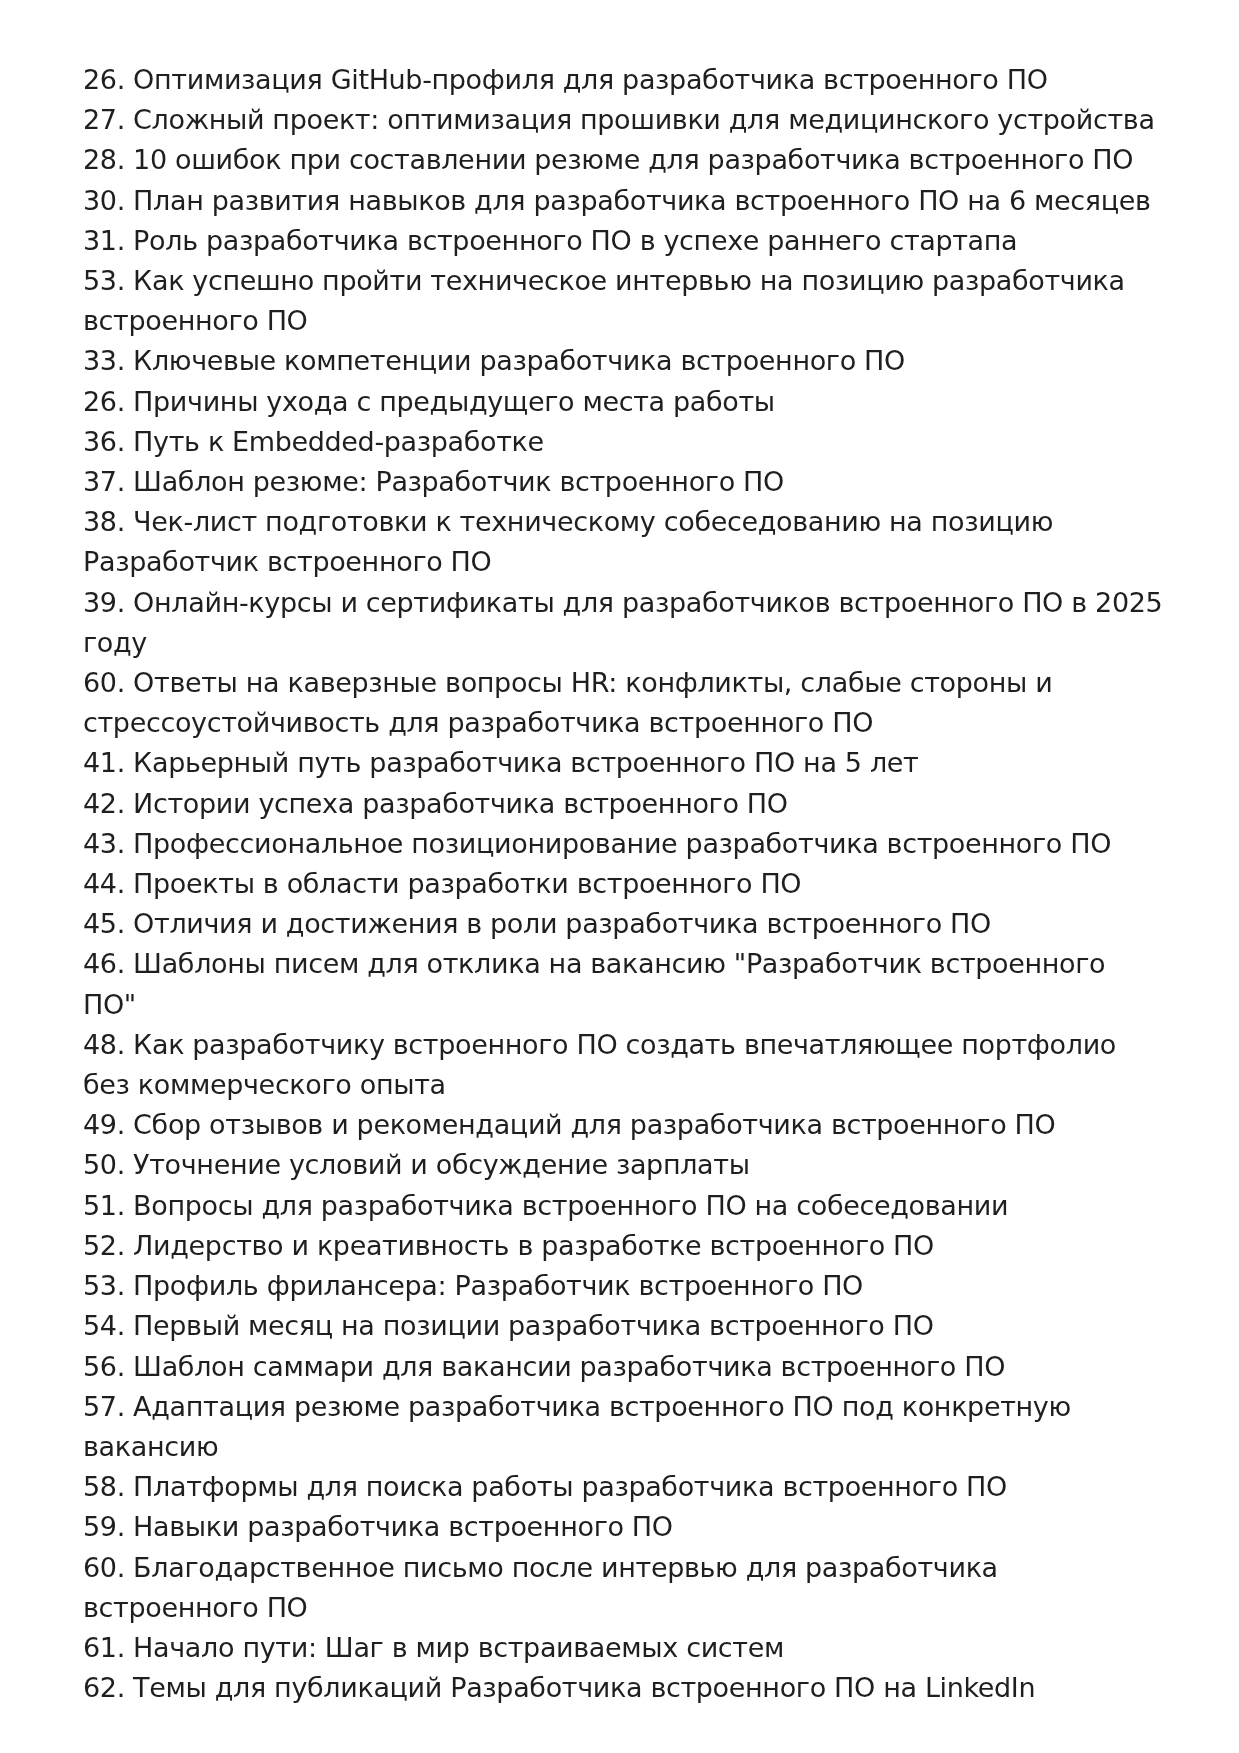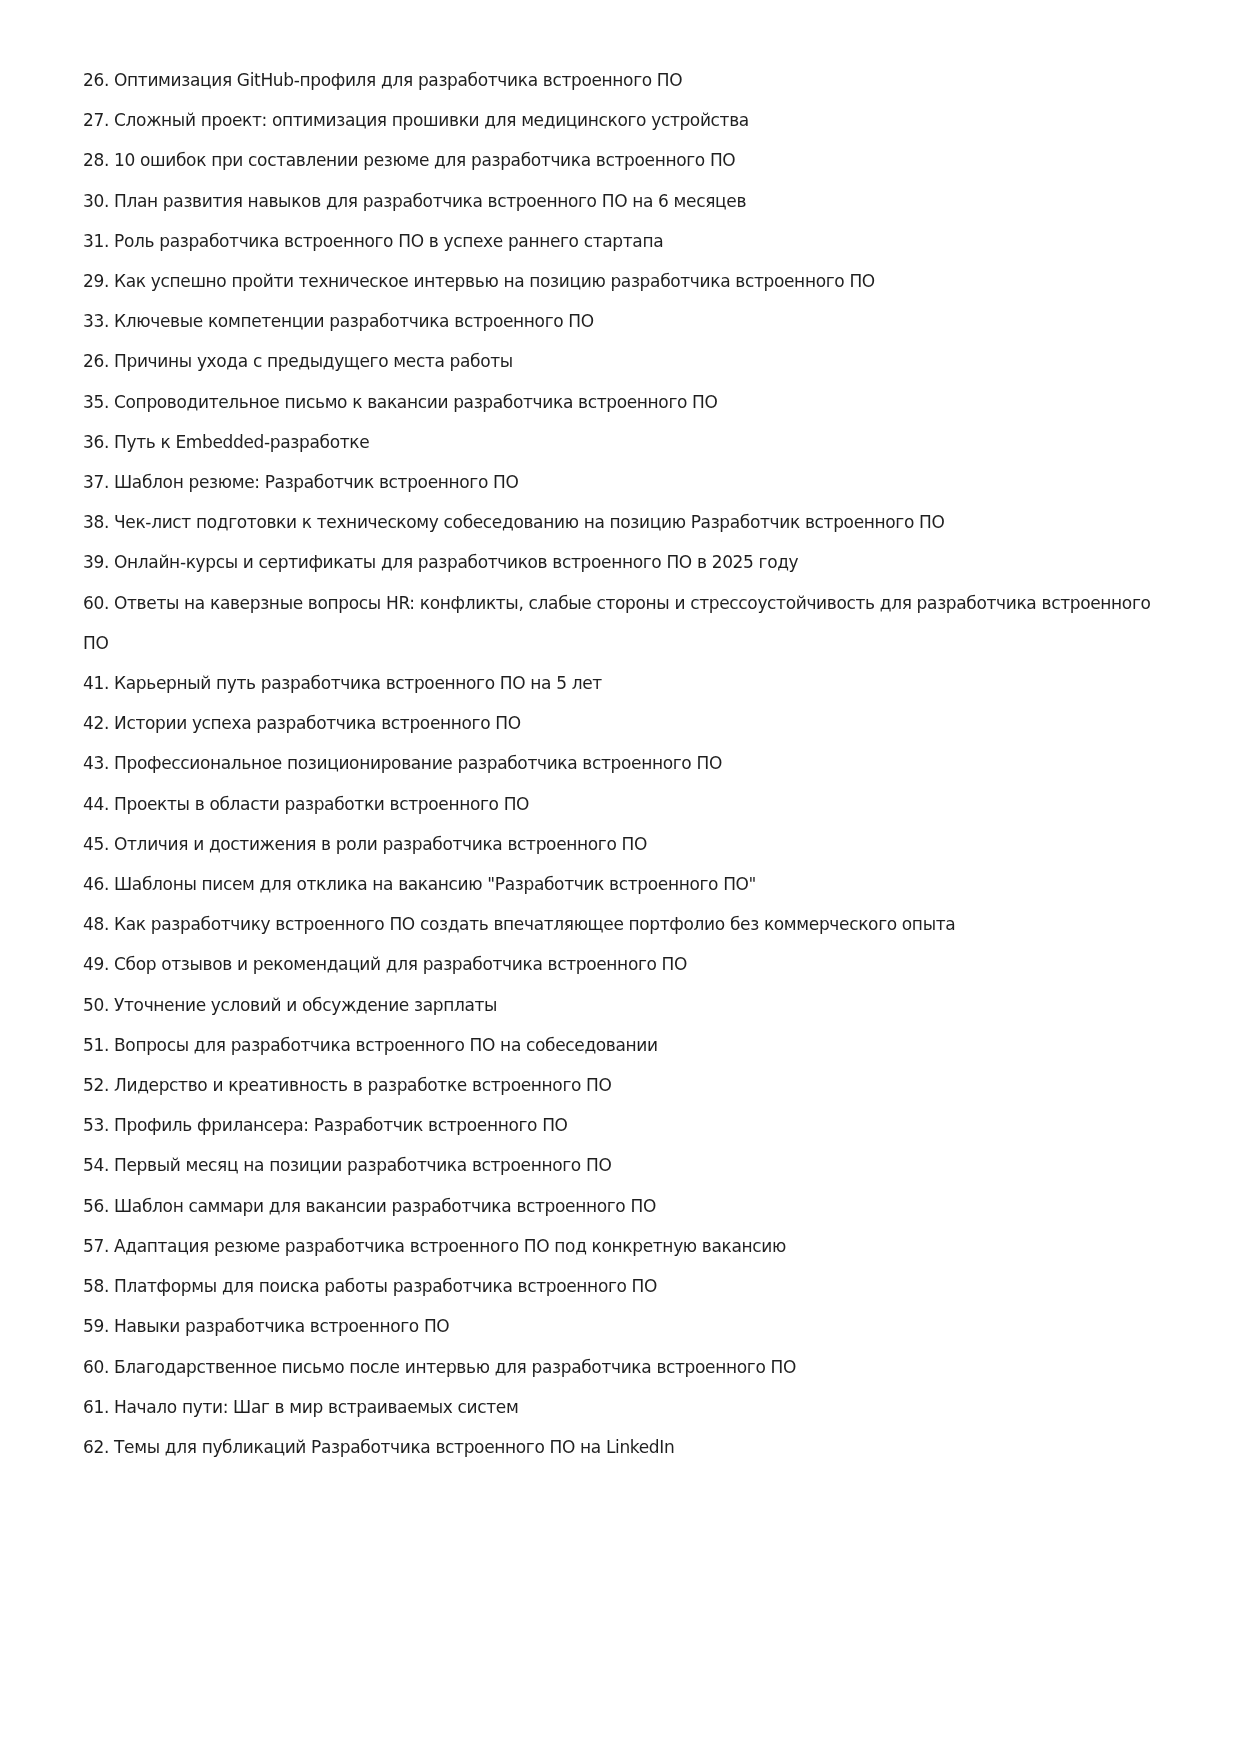--- a/index.html
+++ b/index.html
@@ -1,37 +1,36 @@
 <!DOCTYPE html>
 <html><head>
   <meta charset="utf-8">
   <style>
     html, body { margin: 0; padding: 0; background: #ffffff; }
     body { width: 1239px; height: 1753px; position: relative; overflow: hidden; }
     .page {
       position: absolute; left: 83px; top: 60px; width: 1080px;
       font-family: "DejaVu Sans", "Liberation Sans", sans-serif;
-      font-size: 17px; color: #1f1f1f; letter-spacing: -0.35px;
+      font-size: 27px; color: #1f1f1f; letter-spacing: -0.35px;
     }
     .item { line-height: 40.2px; margin: 0; white-space: normal; }
   </style>
 </head>
 <body>
 
 <div class="page">
   <div id="list">
       <p class="item">26. Оптимизация GitHub-профиля для разработчика встроенного ПО</p>
       <p class="item">27. Сложный проект: оптимизация прошивки для медицинского устройства</p>
       <p class="item">28. 10 ошибок при составлении резюме для разработчика встроенного ПО</p>
       <p class="item">30. План развития навыков для разработчика встроенного ПО на 6 месяцев</p>
       <p class="item">31. Роль разработчика встроенного ПО в успехе раннего стартапа</p>
-      <p class="item">29. Как успешно пройти техническое интервью на позицию разработчика встроенного ПО</p>
+      <p class="item">53. Как успешно пройти техническое интервью на позицию разработчика встроенного ПО</p>
       <p class="item">33. Ключевые компетенции разработчика встроенного ПО</p>
       <p class="item">26. Причины ухода с предыдущего места работы</p>
-      <p class="item">35. Сопроводительное письмо к вакансии разработчика встроенного ПО</p>
       <p class="item">36. Путь к Embedded-разработке</p>
       <p class="item">37. Шаблон резюме: Разработчик встроенного ПО</p>
       <p class="item">38. Чек-лист подготовки к техническому собеседованию на позицию Разработчик встроенного ПО</p>
       <p class="item">39. Онлайн-курсы и сертификаты для разработчиков встроенного ПО в 2025 году</p>
       <p class="item">60. Ответы на каверзные вопросы HR: конфликты, слабые стороны и стрессоустойчивость для разработчика встроенного ПО</p>
       <p class="item">41. Карьерный путь разработчика встроенного ПО на 5 лет</p>
       <p class="item">42. Истории успеха разработчика встроенного ПО</p>
       <p class="item">43. Профессиональное позиционирование разработчика встроенного ПО</p>
       <p class="item">44. Проекты в области разработки встроенного ПО</p>
       <p class="item">45. Отличия и достижения в роли разработчика встроенного ПО</p>

